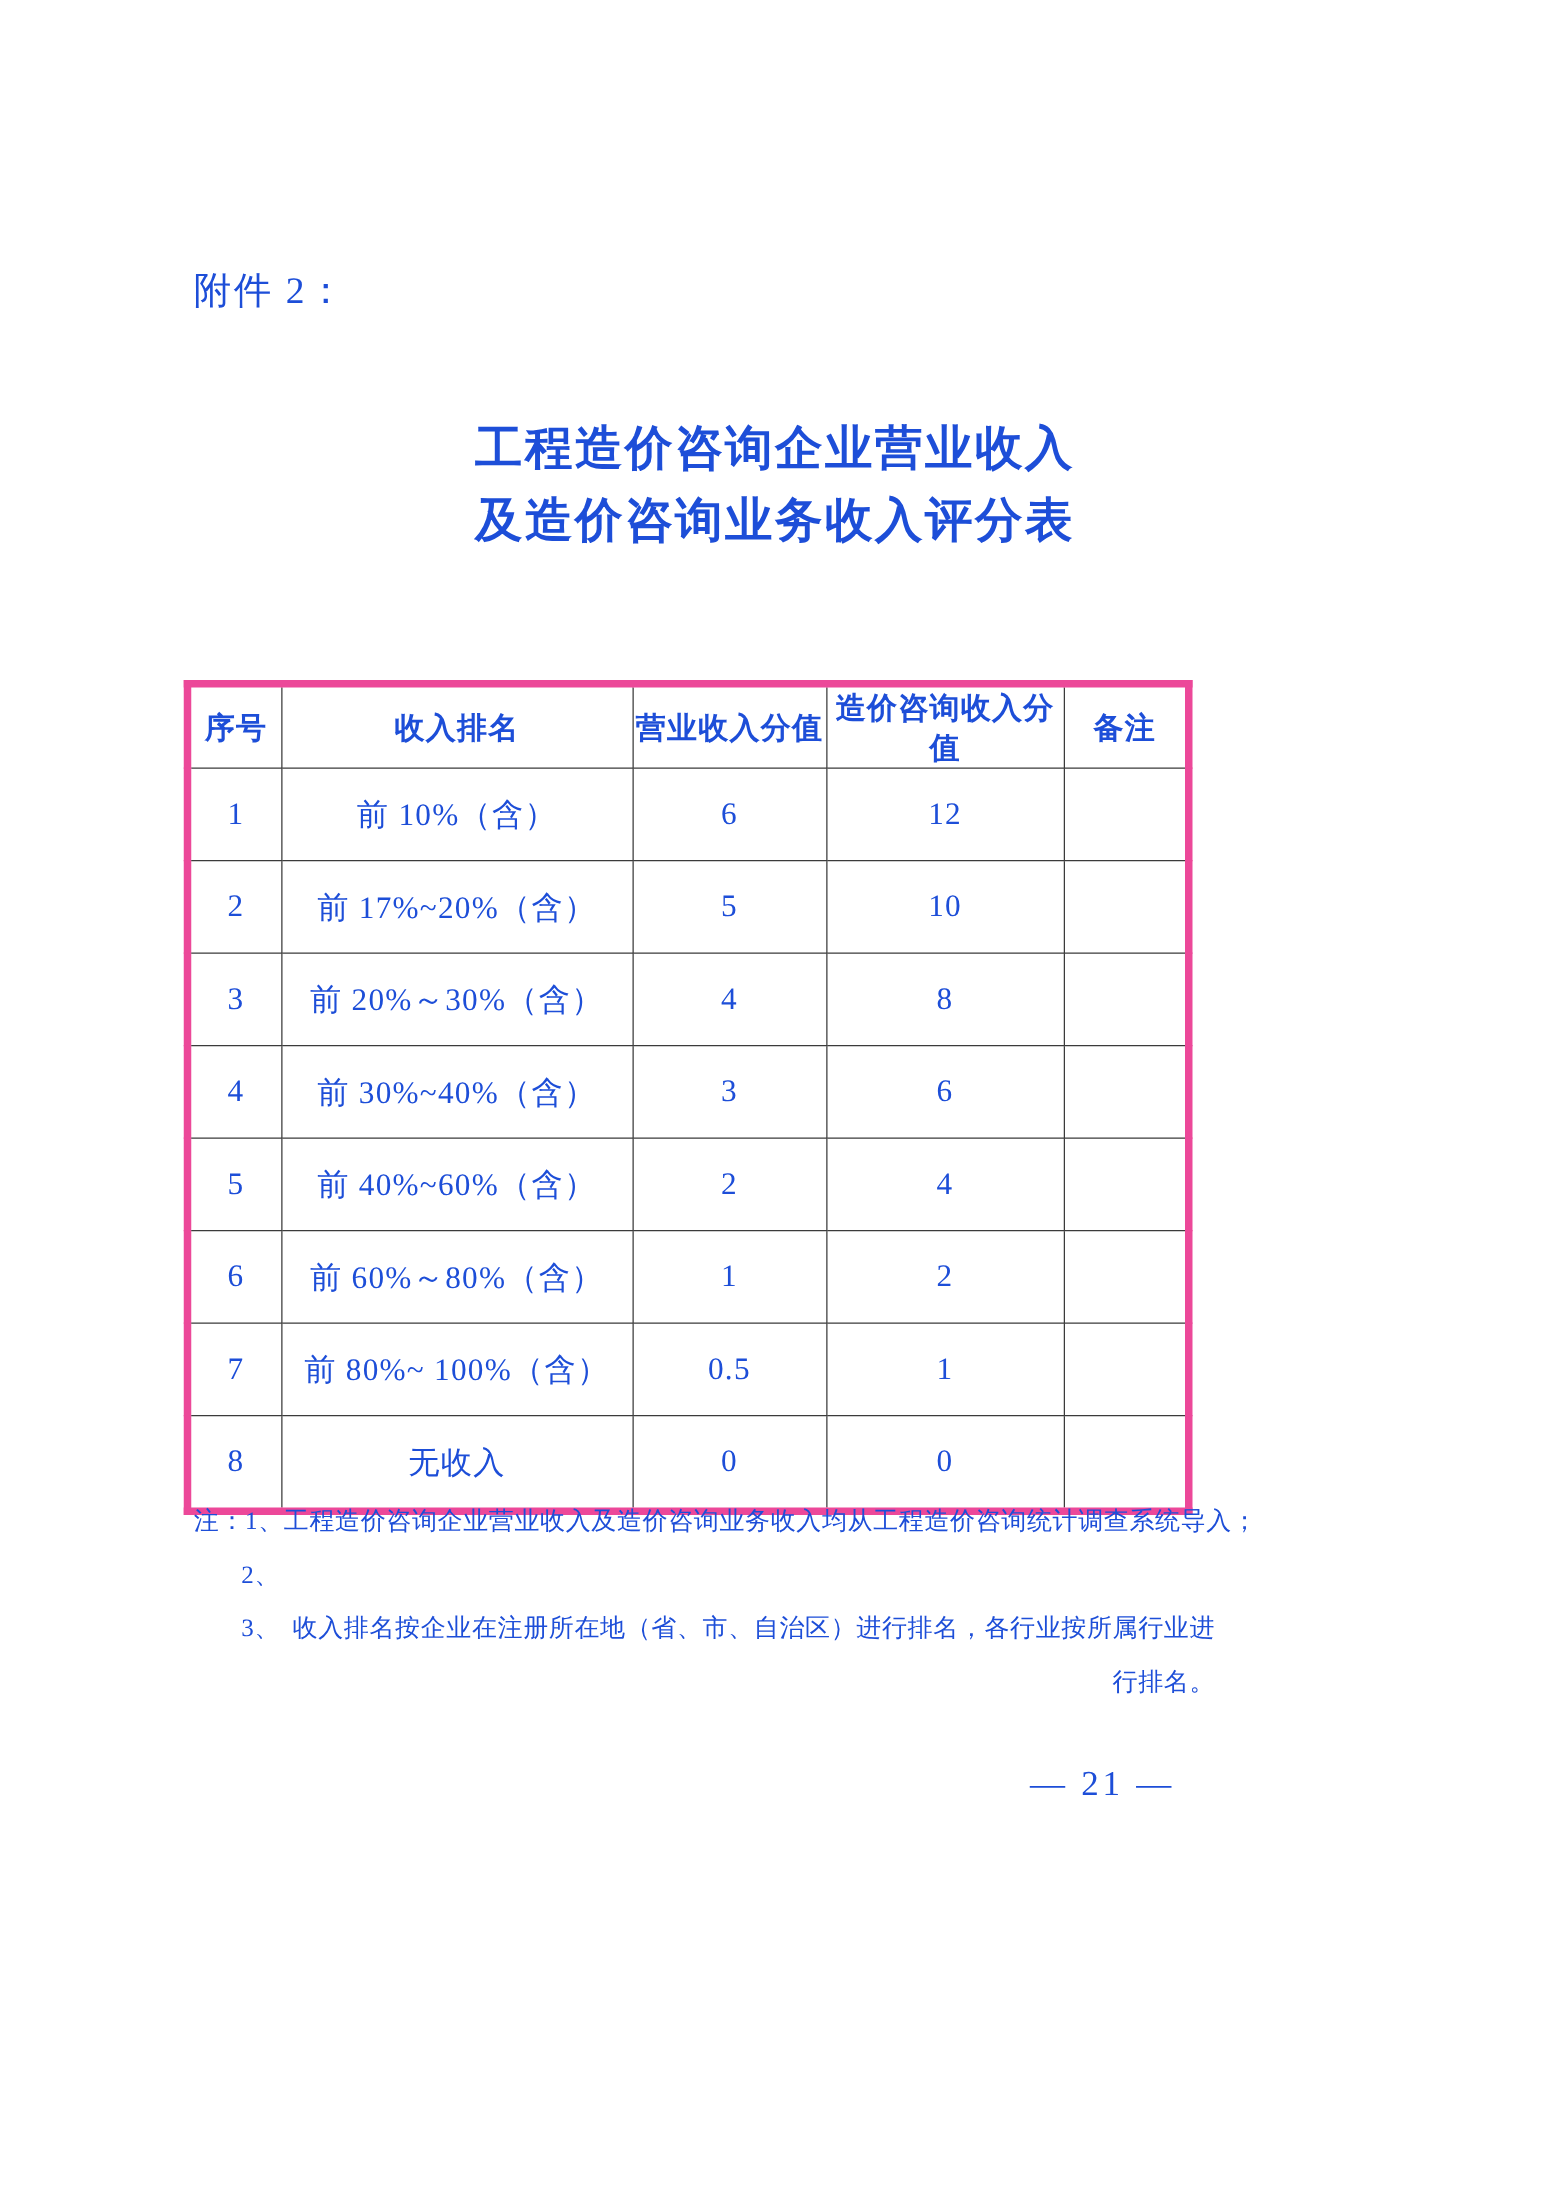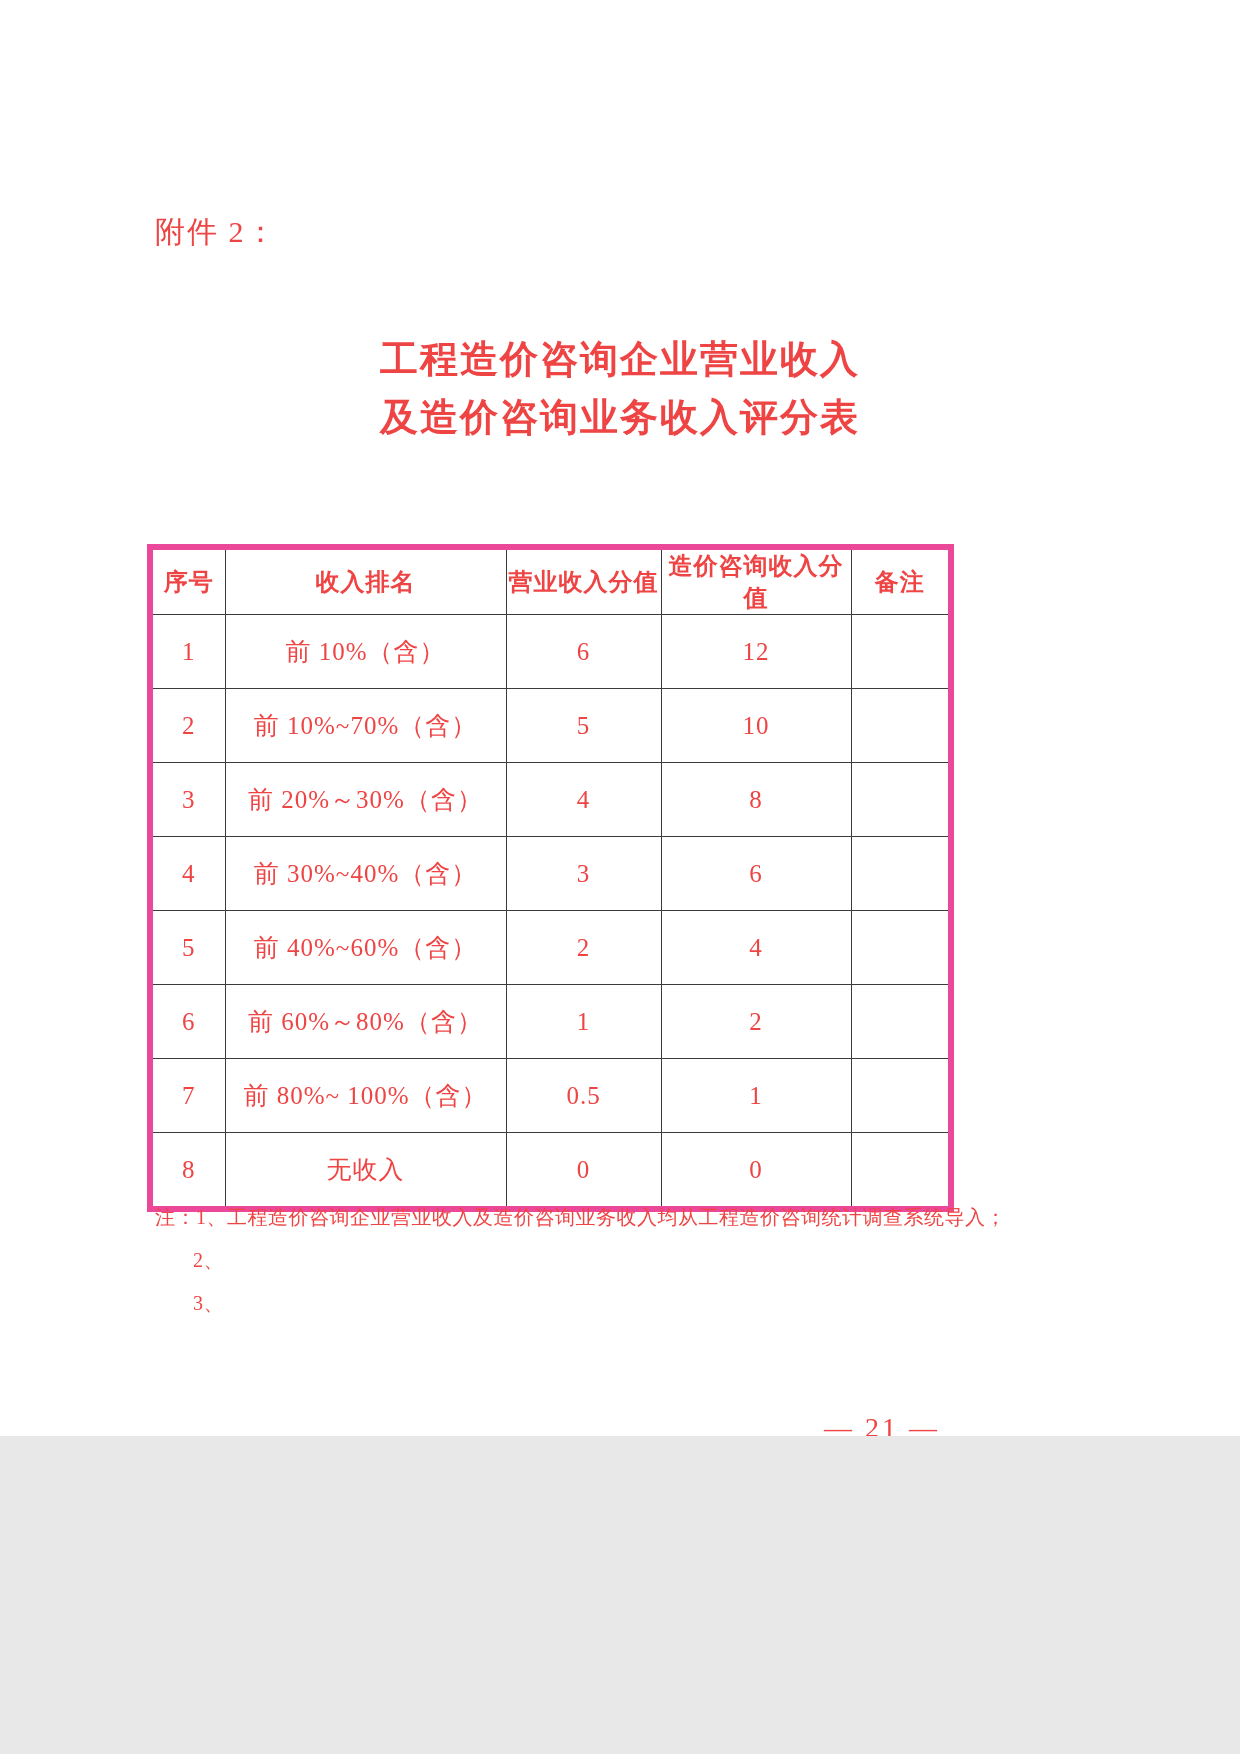--- a/index.html
+++ b/index.html
@@ -1,23 +1,23 @@
 <!DOCTYPE html>
 <html><head>
 <meta charset="utf-8">
 <style>
   html, body { margin: 0; padding: 0; background: #e8e8e8; }
   .page {
     position: relative;
     width: 1240px;
-    height: 1436px;
+    height: 1754px;
     margin: 0 auto;
     background: #ffffff;
     font-family: "Liberation Serif", "DejaVu Serif", serif;
-    color: #ef4444;
+    color: #1d4ed8;
     overflow: hidden;
   }
   .attachment-label {
     position: absolute;
     left: 155px;
     top: 212px;
     font-size: 30px;
     letter-spacing: 2px;
   }
   .doc-title {
@@ -115,21 +115,21 @@
     <tbody>
       <tr>
         <td>1</td>
         <td>前 10%（含）</td>
         <td>6</td>
         <td>12</td>
         <td></td>
       </tr>
       <tr>
         <td>2</td>
-        <td>前 10%~70%（含）</td>
+        <td>前 17%~20%（含）</td>
         <td>5</td>
         <td>10</td>
         <td></td>
       </tr>
       <tr>
         <td>3</td>
         <td>前 20%～30%（含）</td>
         <td>4</td>
         <td>8</td>
         <td></td>
@@ -175,18 +175,19 @@
   <div class="notes">
     <div class="note">
       <span class="note-prefix">注：1、</span>
       <span class="note-text nowrap">工程造价咨询企业营业收入及造价咨询业务收入均从工程造价咨询统计调查系统导入；</span>
     </div>
     <div class="note indent">
       <span class="note-prefix">2、</span>
     </div>
     <div class="note indent">
       <span class="note-prefix">3、</span>
+      <span class="note-text wrap">收入排名按企业在注册所在地（省、市、自治区）进行排名，各行业按所属行业进行排名。</span>
     </div>
   </div>
 
   <div class="page-number">— 21 —</div>
 
 </div>
 
 </body></html>

